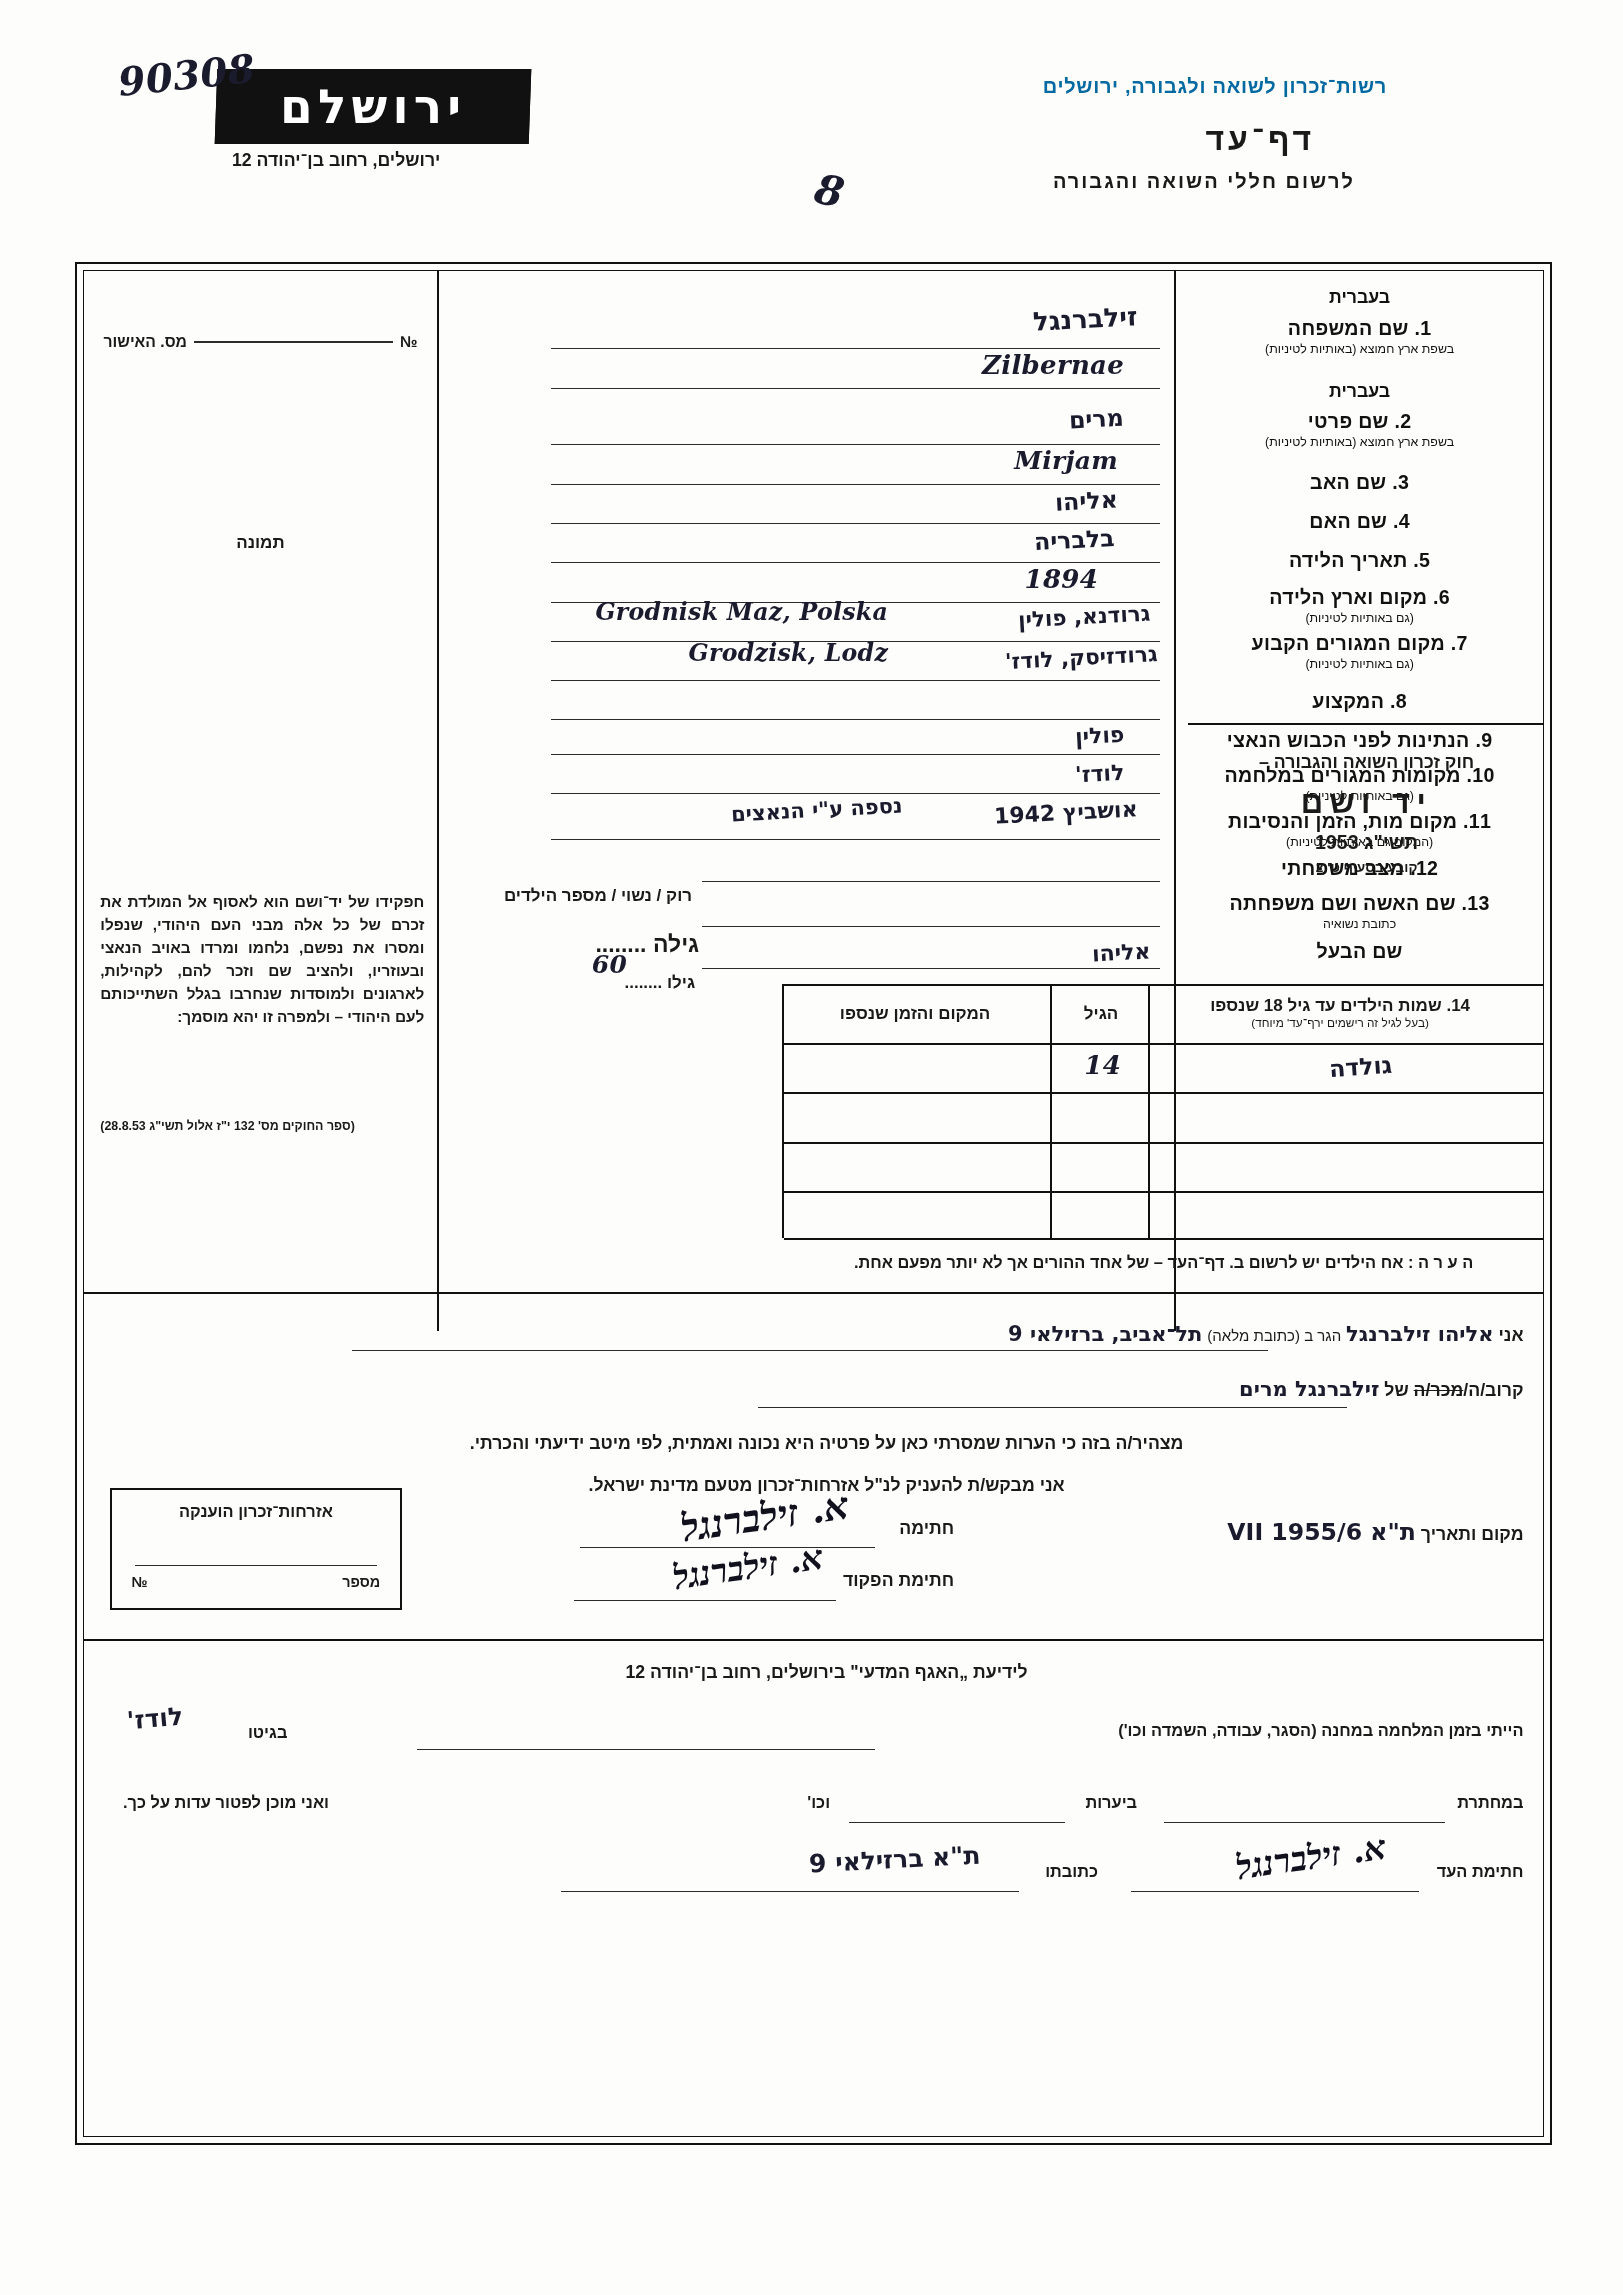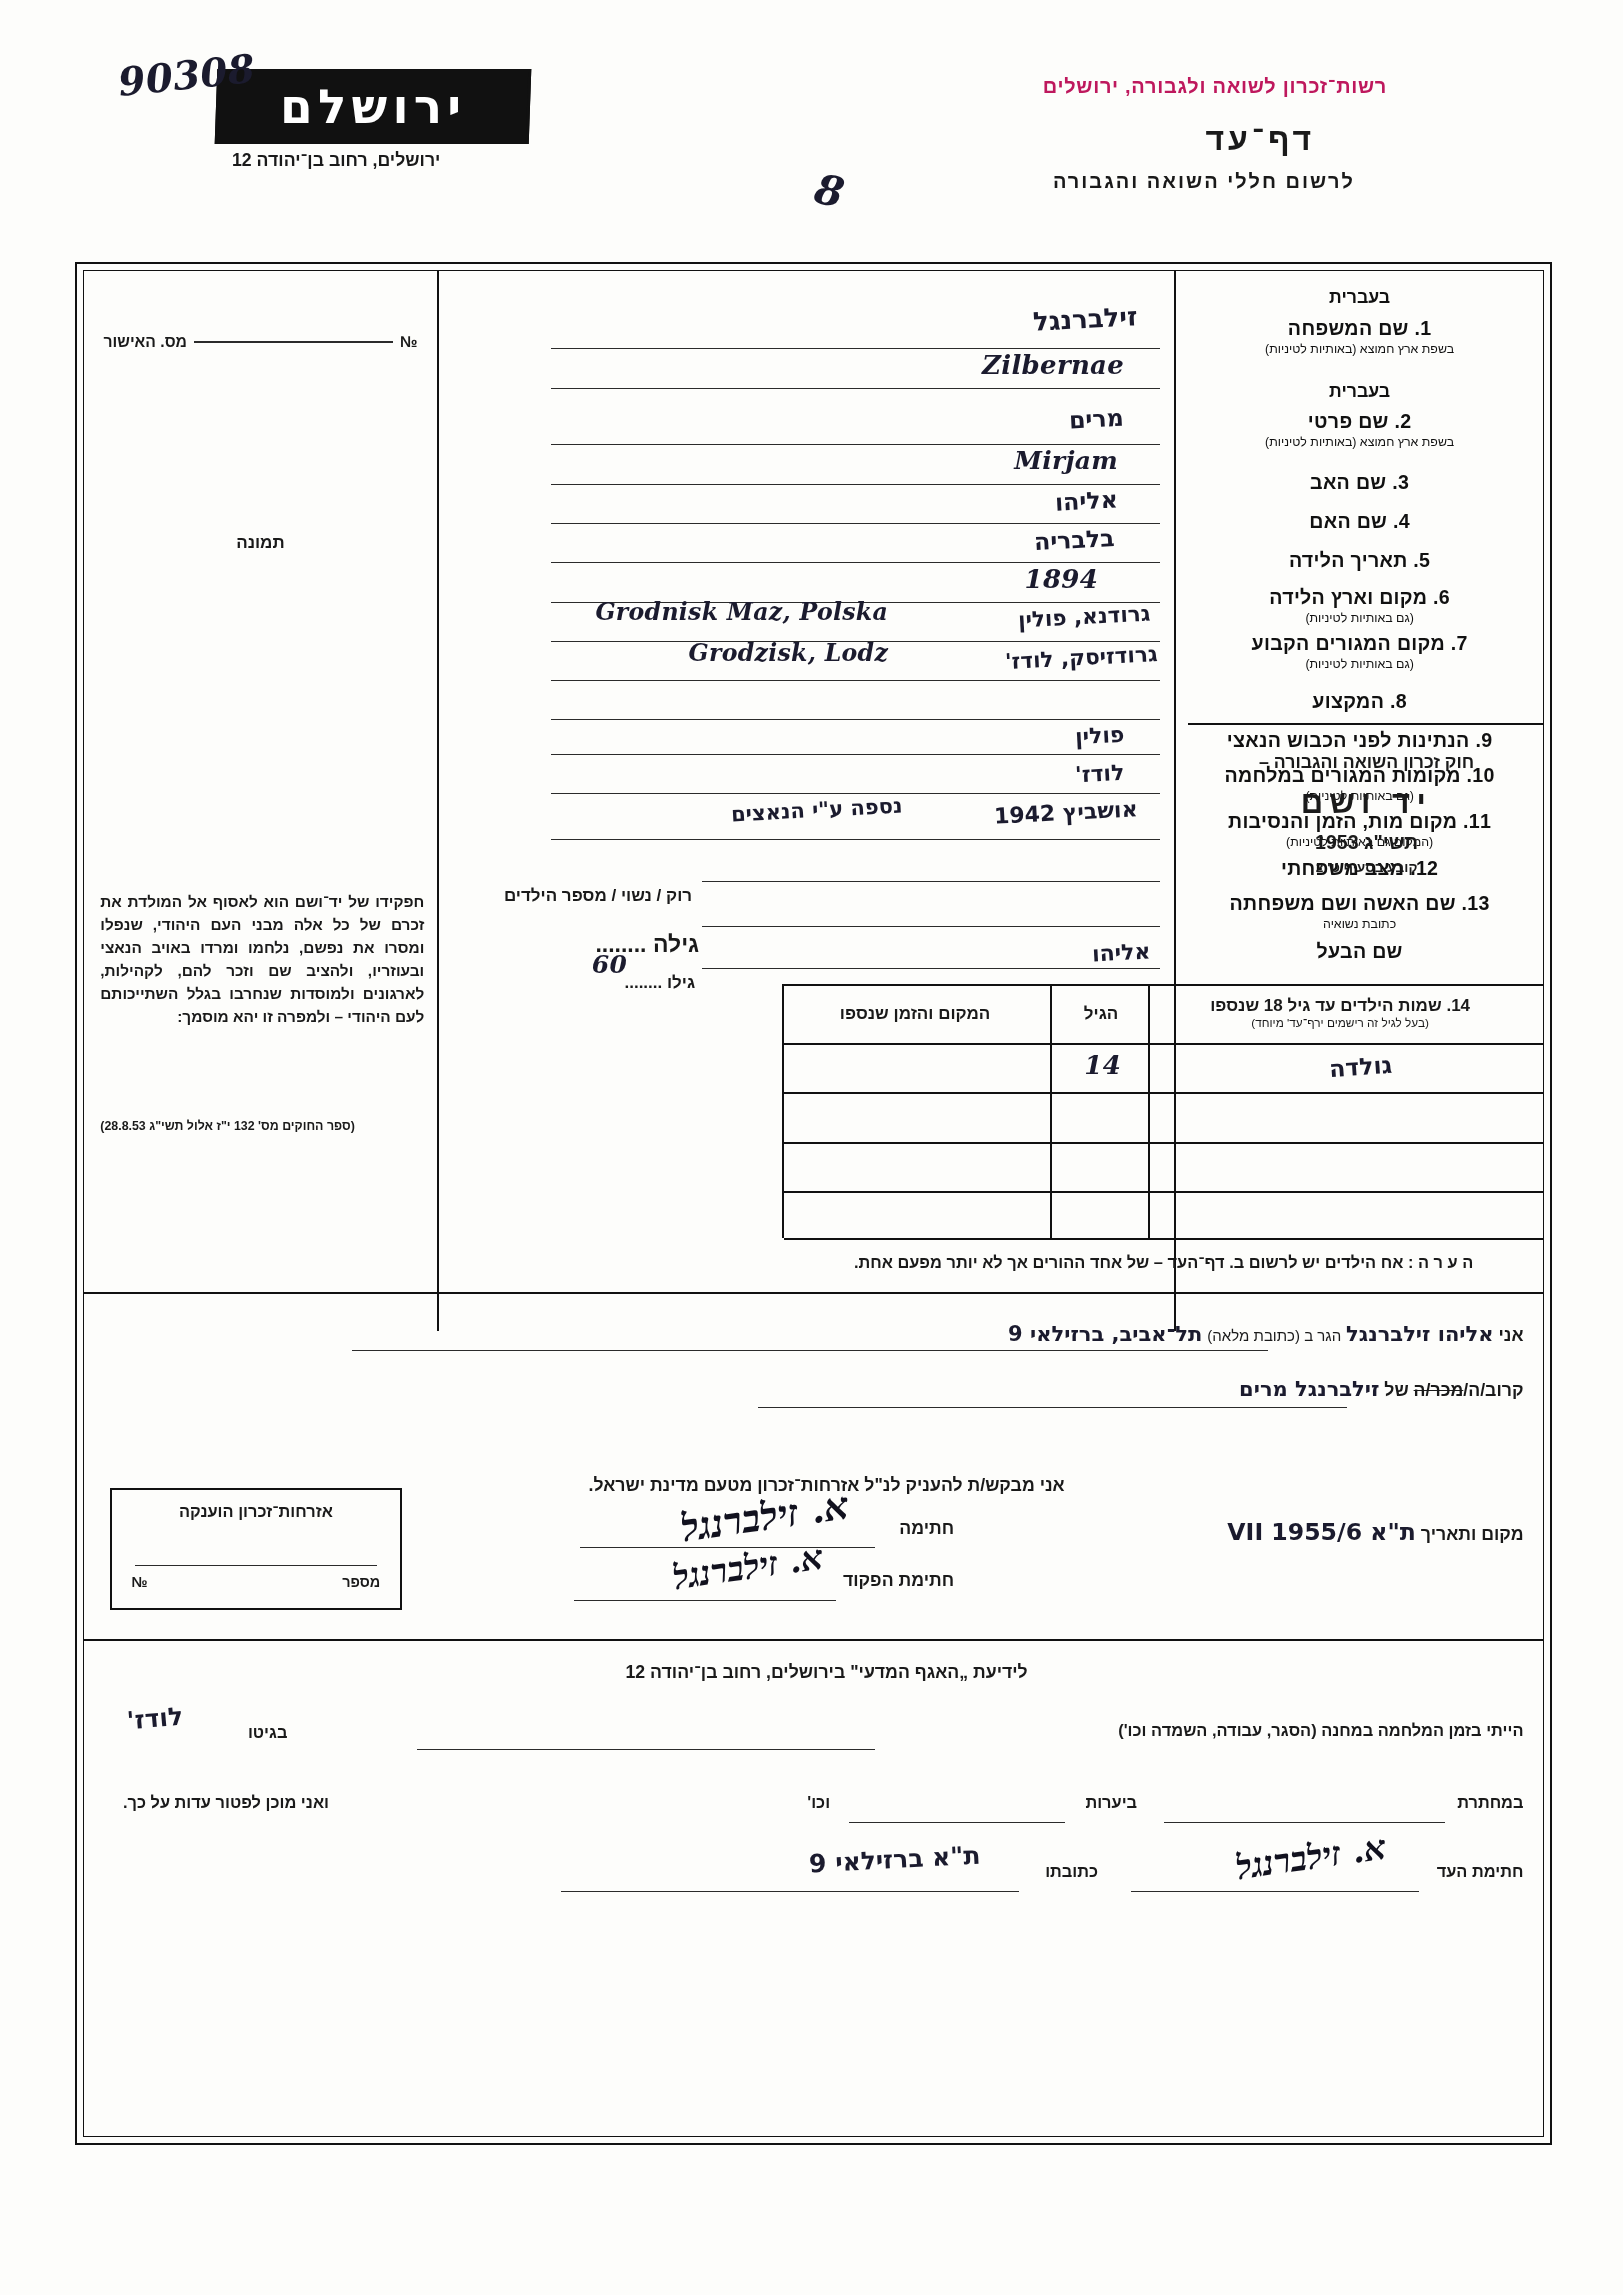--- a/index.html
+++ b/index.html
@@ -41,21 +41,21 @@
     top: 39px; left: 0; right: 0;
     height: 190px;
   }
   #archive-line {
     position: absolute;
     top: 36px;
     right: 236px;
     font-size: 20px;
     letter-spacing: 0.7px;
     font-weight: 700;
-    color: #be185d;
+    color: #0369a1;
   }
   #form-title {
     position: absolute;
     top: 82px;
     right: 308px;
     font-size: 32px;
     font-weight: 700;
     letter-spacing: 3.9px;
   }
   #form-subtitle {
@@ -492,20 +492,21 @@
       </div>
 
       <div class="decl" style="right:19.6px; top:1106px;">
         <span>קרוב/ה</span><span>/</span><span class="strike">מכר/ה</span>
         <span>של</span>
         <span class="hw-heb" style="font-size:21px;">זילברנגל מרים</span>
       </div>
       <div class="ans-line" style="right:196px; width:589px; top:1136px;"></div>
       <div class="ans-line" style="right:275px; width:916px; top:1079px;"></div>
 
+      <div class="decl" style="right:0; width:1433px; text-align:center; top:1162px;">מצהיר/ה בזה כי הערות שמסרתי כאן על פרטיה היא נכונה ואמתית, לפי מיטב ידיעתי והכרתי.</div>
       <div class="decl" style="right:0; width:1433px; text-align:center; top:1204px;">אני מבקש/ת להעניק לנ"ל אזרחות־זכרון מטעם מדינת ישראל.</div>
 
       <div class="decl" style="right:19.6px; top:1247px;">
         <span>מקום ותאריך</span>
         <span class="hw-heb" style="font-size:23.6px;">ת"א 6/VII 1955</span>
       </div>
       <div class="decl" style="right:589px; top:1247px;">חתימה</div>
       <div class="ans-line" style="right:668px; width:295px; top:1276px;"></div>
       <div class="sig-ink" style="right:694px; top:1223px;">א. זילברנגל</div>
 

